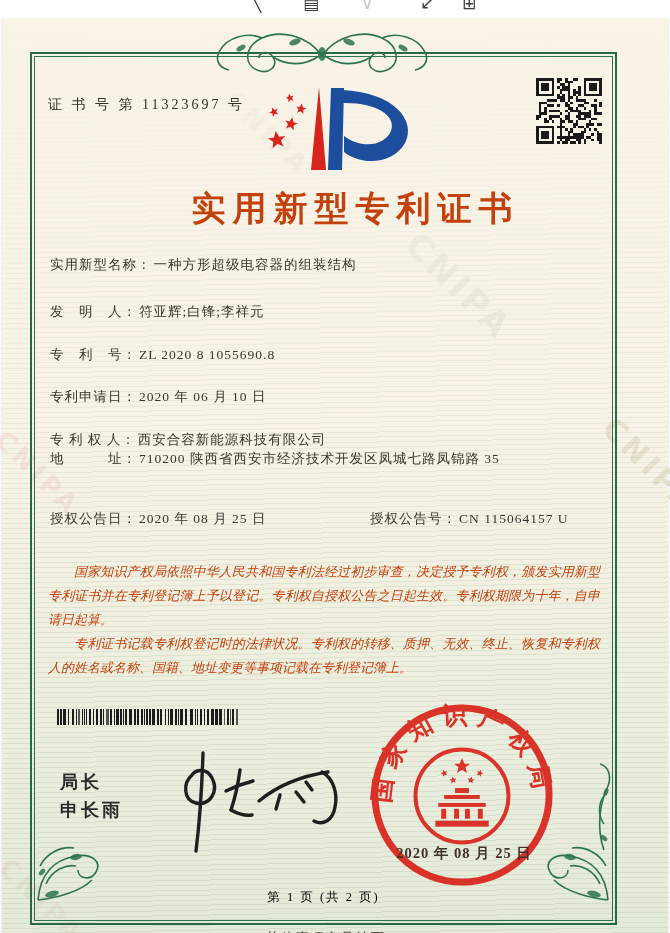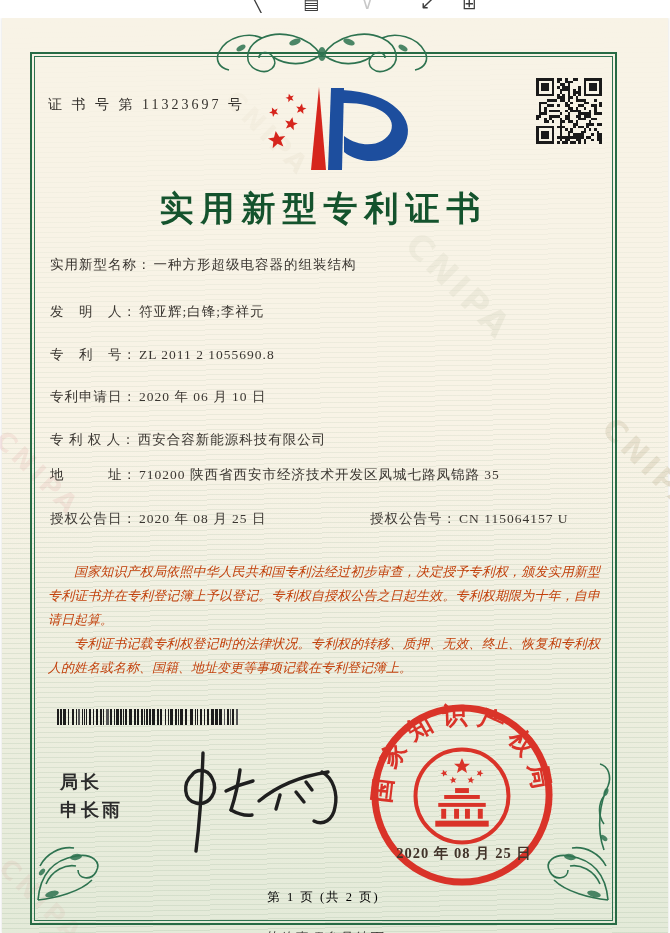--- a/index.html
+++ b/index.html
@@ -23,21 +23,21 @@
          border:2.5px solid #276b45;}
   .frame::after{content:"";position:absolute;left:2px;top:2px;right:2px;bottom:2px;
          border:1px solid #2e7350;}
   .orn{position:absolute;pointer-events:none;}
   
   .wm{position:absolute;font-family:"DejaVu Sans",sans-serif;font-weight:bold;
       transform:rotate(45deg);letter-spacing:4px;pointer-events:none;}
   
   .certno{position:absolute;left:46px;top:78px;font-size:14px;letter-spacing:3px;color:#33302c;}
   .title{position:absolute;left:30px;top:168px;width:583px;text-align:center;
-         font-size:34px;font-weight:bold;letter-spacing:7px;color:#14532d;}
+         font-size:34px;font-weight:bold;letter-spacing:7px;color:#c2410c;padding-left:32px;}
   .fieldline{position:absolute;left:48px;font-size:13.5px;letter-spacing:1px;color:#3a3631;white-space:nowrap;text-align:center;}
   .fieldline .val{margin-left:2px;}
   .paras{position:absolute;left:46px;top:542px;width:552px;font-size:13px;line-height:24px;
          color:#c2410c;font-style:italic;text-align:justify;}
   .paras p{margin:0;text-indent:2em;}
   .officer{position:absolute;left:58px;font-family:"Liberation Sans","DejaVu Sans",sans-serif;
            font-weight:bold;font-size:18px;letter-spacing:3px;color:#2c2c2c;}
   .sealdate{position:absolute;left:378px;top:826px;width:168px;text-align:center;
             font-size:14.5px;letter-spacing:1px;color:#42342a;font-weight:bold;}
   .pageinfo{position:absolute;left:30px;top:871px;width:583px;text-align:center;
@@ -446,29 +446,29 @@
 
     <div class="title">实用新型专利证书</div>
 
     <div class="fieldline" style="top:238px">
       <span>实用新型名称：</span><span class="val">一种方形超级电容器的组装结构</span>
     </div>
     <div class="fieldline" style="top:285px">
       <span>发　明　人：</span><span class="val">符亚辉;白锋;李祥元</span>
     </div>
     <div class="fieldline" style="top:328px">
-      <span>专　利　号：</span><span class="val">ZL 2011 2 1055690.8</span>
+      <span>专　利　号：</span><span class="val">ZL 2020 8 1055690.8</span>
     </div>
     <div class="fieldline" style="top:370px">
       <span>专利申请日：</span><span class="val">2020 年 06 月 10 日</span>
     </div>
     <div class="fieldline" style="top:413px">
       <span>专 利 权 人：</span><span class="val">西安合容新能源科技有限公司</span>
     </div>
-    <div class="fieldline" style="top:448px">
+    <div class="fieldline" style="top:432px">
       <span>地　　　址：</span><span class="val">710200 陕西省西安市经济技术开发区凤城七路凤锦路 35</span>
     </div>
     <div class="fieldline" style="top:492px">
       <span>授权公告日：</span><span class="val">2020 年 08 月 25 日</span>
     </div>
     <div class="fieldline" style="top:492px;left:368px">
       <span>授权公告号：</span><span class="val">CN 115064157 U</span>
     </div>
 
     <div class="paras">

